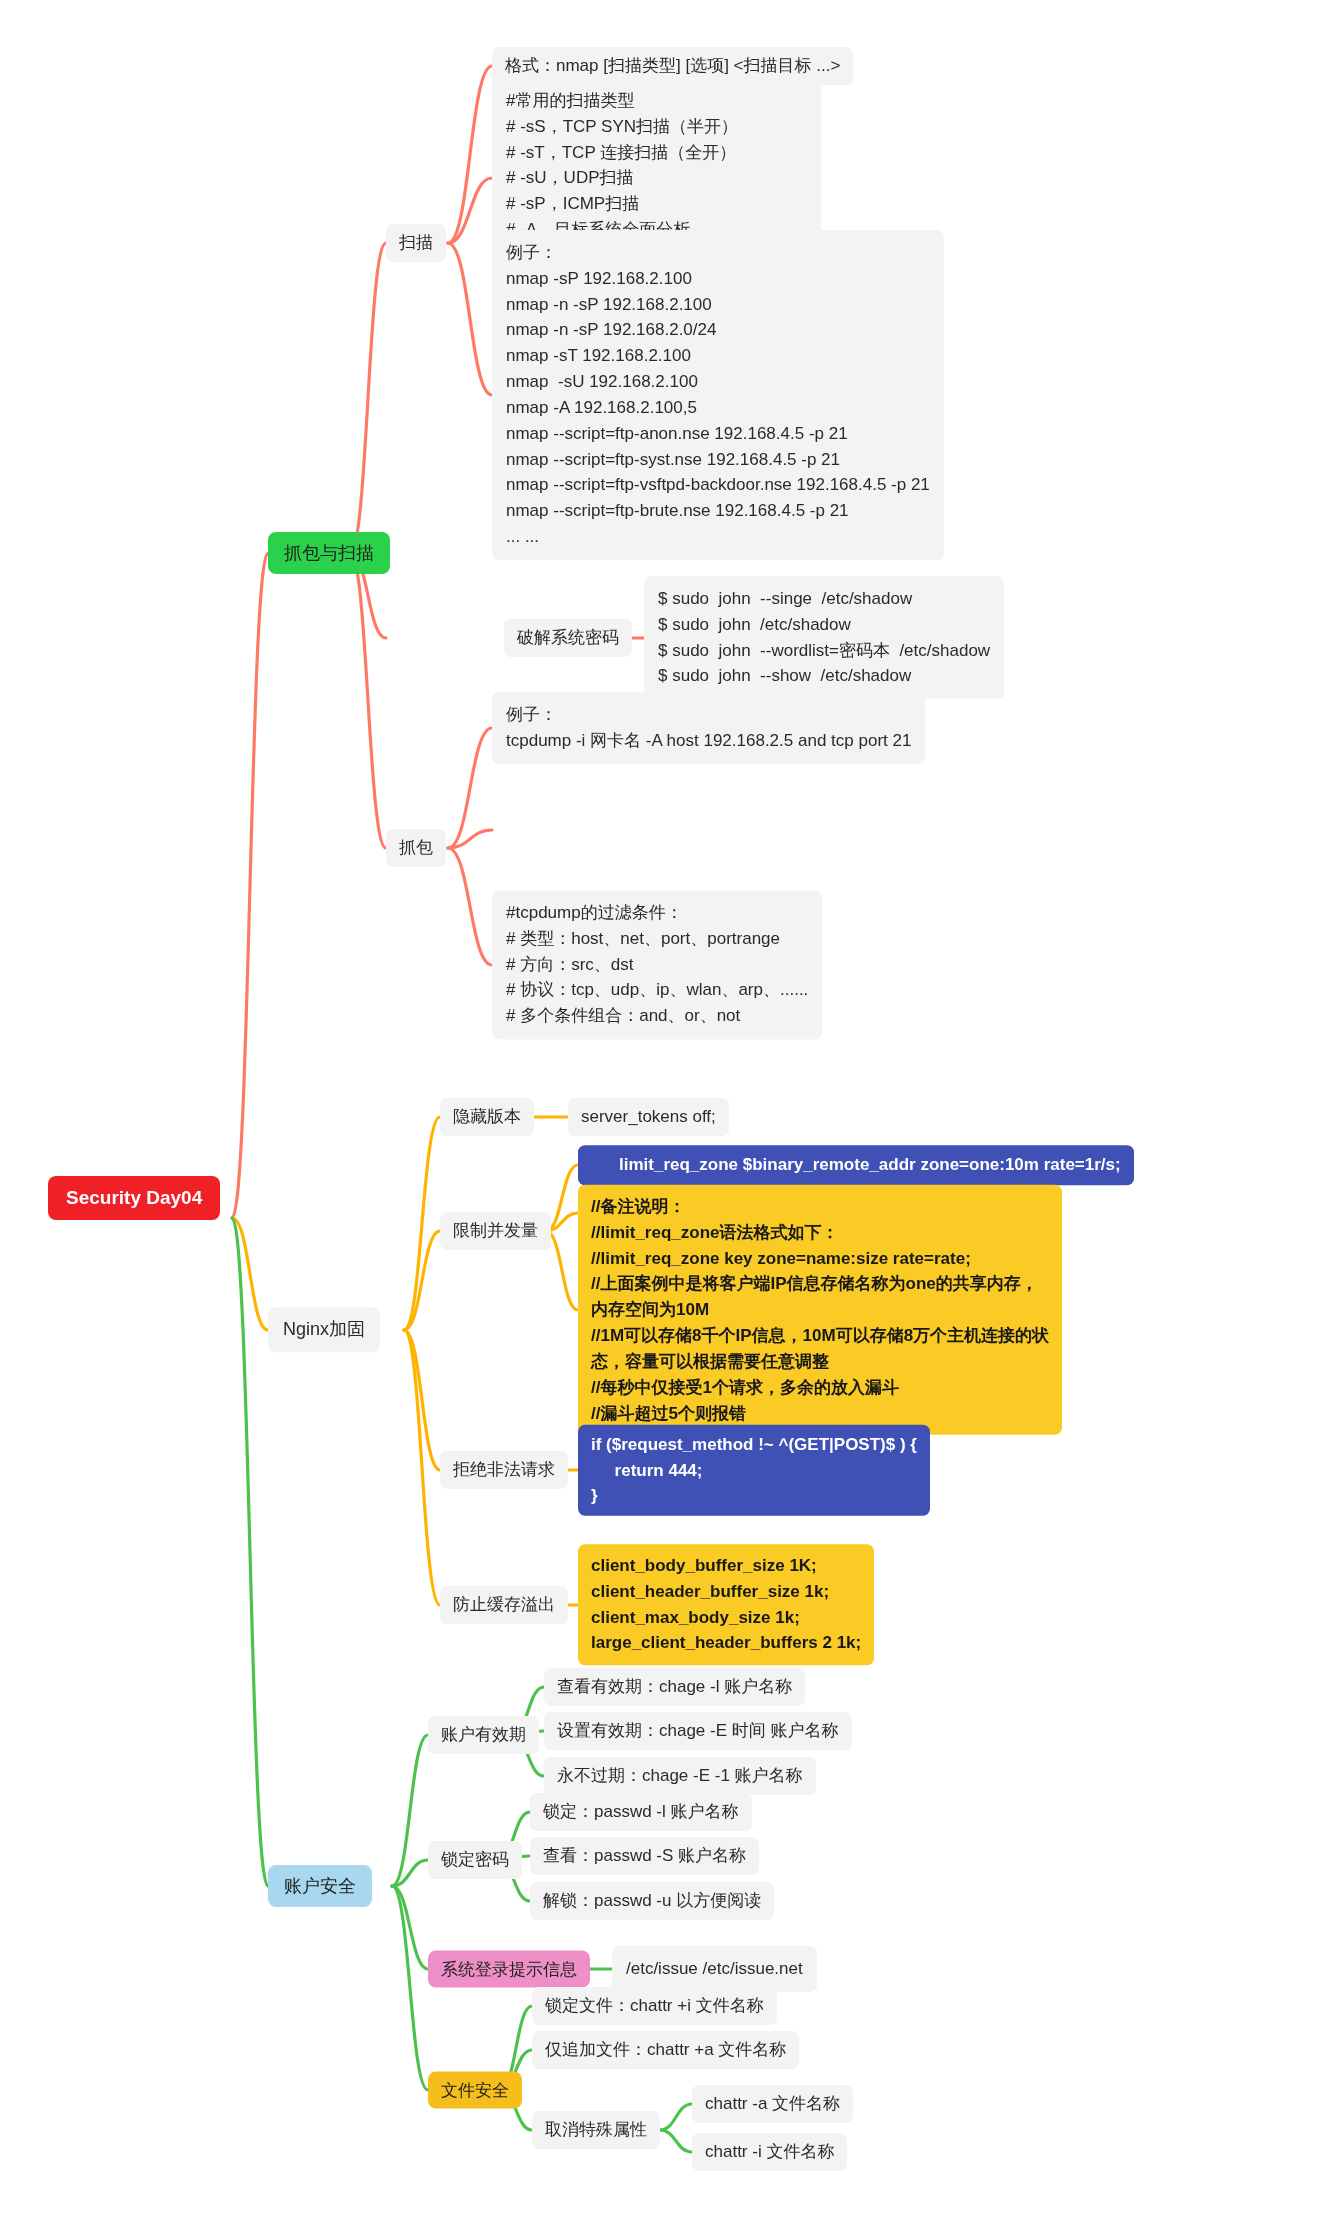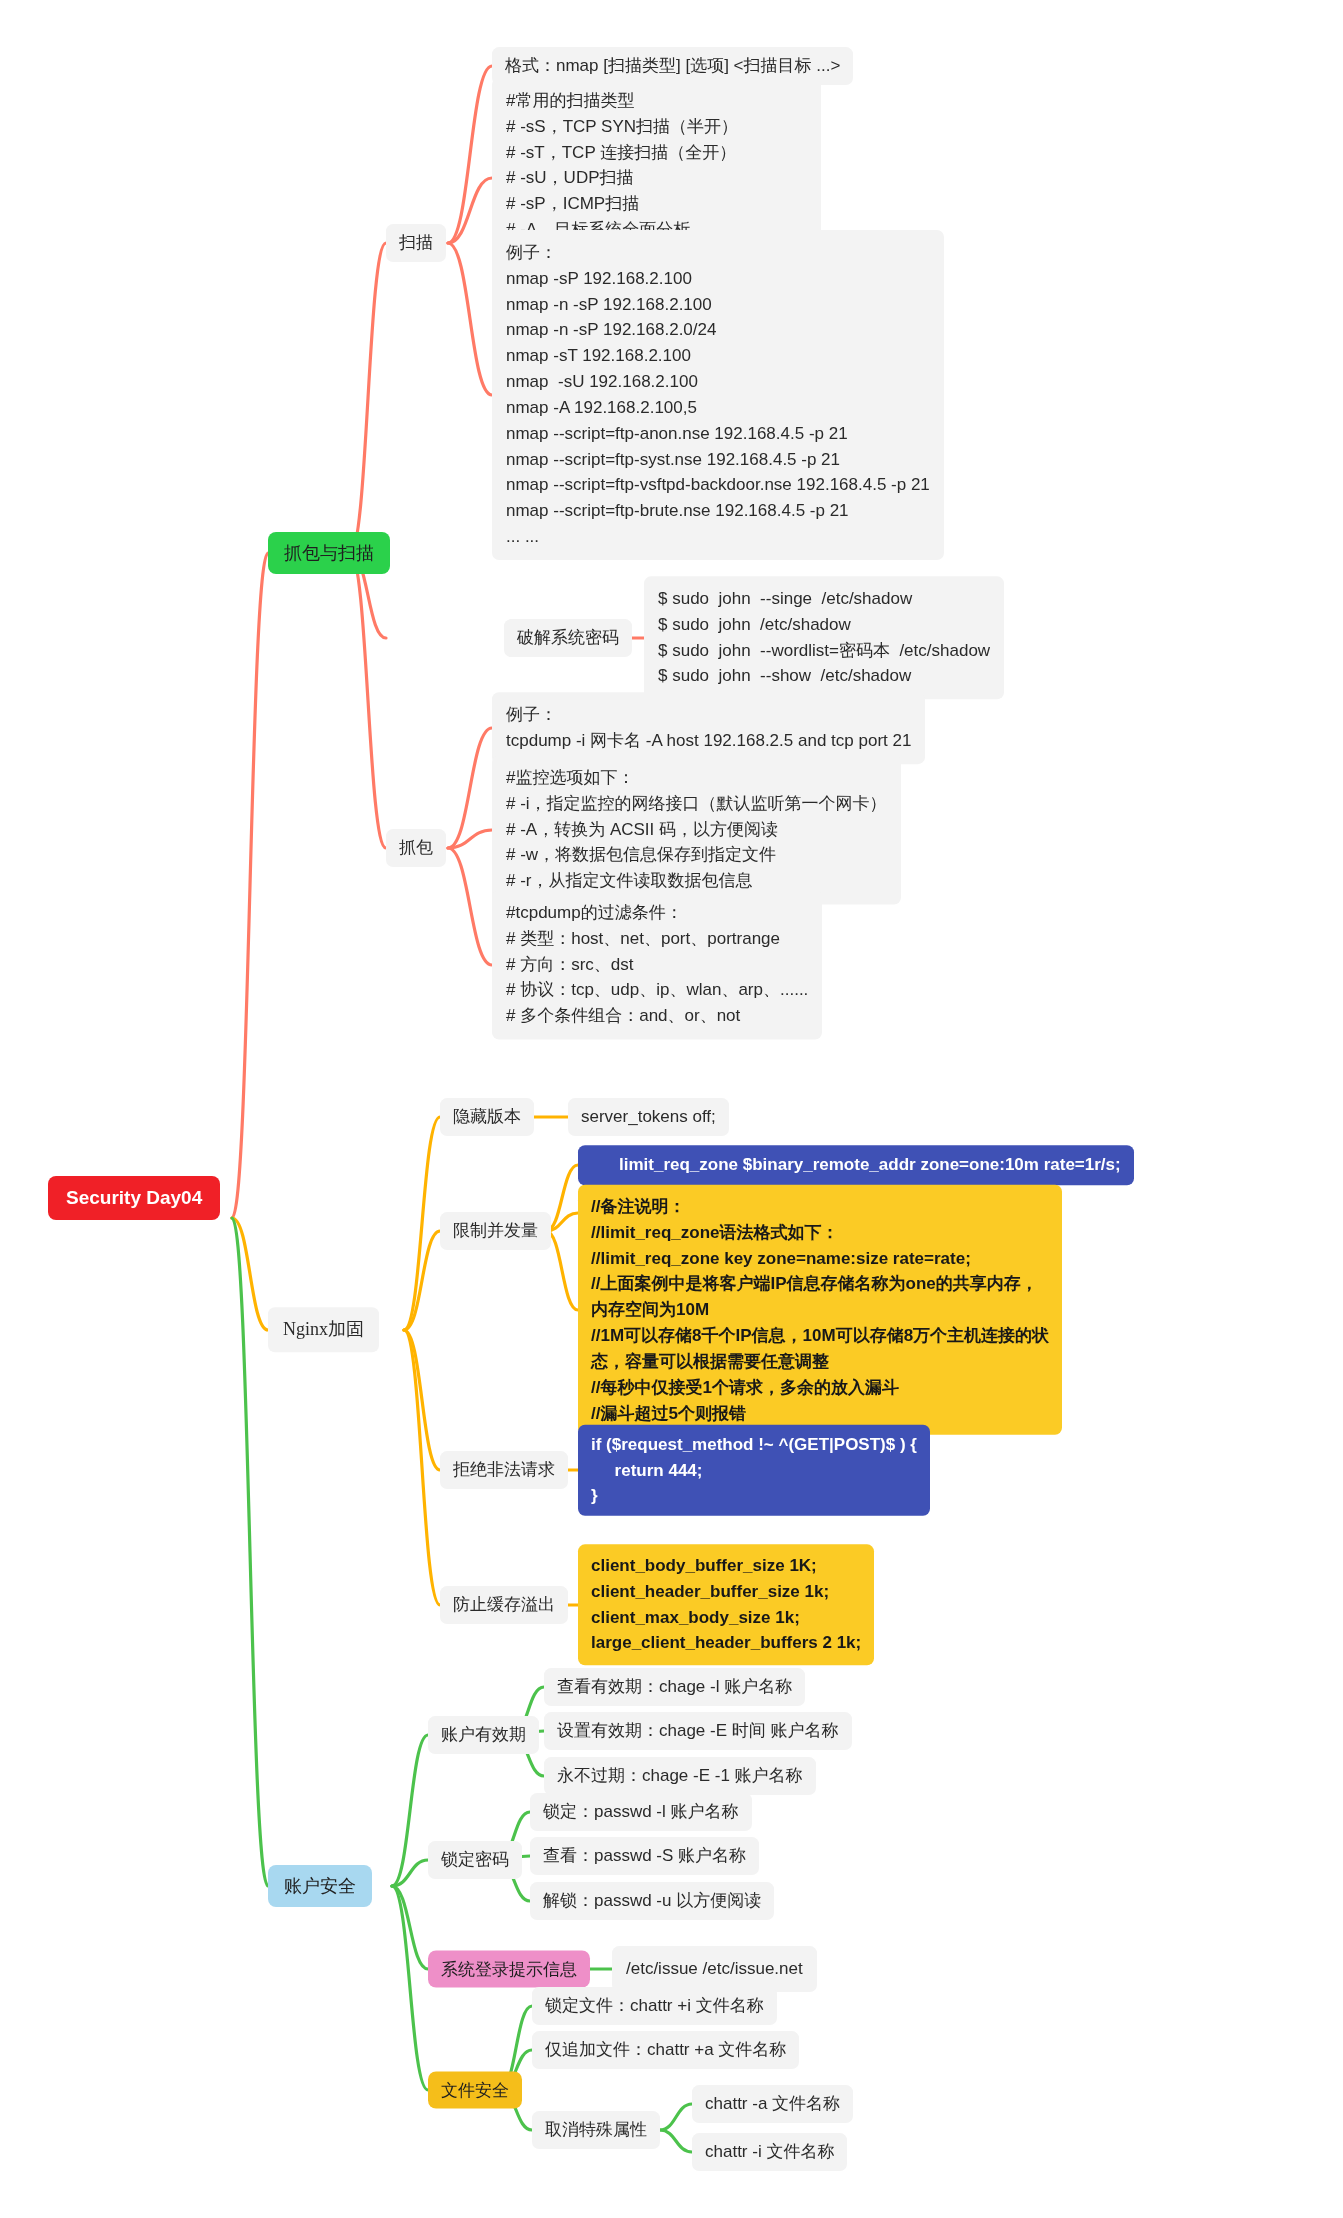--- a/index.html
+++ b/index.html
@@ -181,33 +181,28 @@
 $ sudo  john  --wordlist=密码本  /etc/shadow
 $ sudo  john  --show  /etc/shadow</div>
     </div>
   </div>
 
   <div class="node leaf" style="left:386px; top:848px; transform:translateY(-50%);">抓包</div>
 
   <div class="node leaf multi mono-ish" style="left:492px; top:728px; transform:translateY(-50%);">例子：
 tcpdump -i 网卡名 -A host 192.168.2.5 and tcp port 21</div>
 
-  <div class="node leaf multi mono-ish" style="left:492px; top:830px; transform:translateY(-50%);">#监控选项如下：
-# -i，指定监控的网络接口（默认监听第一个网卡）
-# -A，转换为 ACSII 码，以方便阅读
-# -w，将数据包信息保存到指定文件
-# -r，从指定文件读取数据包信息</div>
 
   <div class="node leaf multi mono-ish" style="left:492px; top:965px; transform:translateY(-50%);">#tcpdump的过滤条件：
 # 类型：host、net、port、portrange
 # 方向：src、dst
 # 协议：tcp、udp、ip、wlan、arp、......
 # 多个条件组合：and、or、not</div>
 
-  <div class="node leaf" style="left:268px; top:1330px; transform:translateY(-50%); background:#F3F3F3; font-size:18px; padding:9px 15px;font-family:Liberation Serif, serif;">Nginx加固</div>
+  <div class="node leaf" style="left:268px; top:1330px; transform:translateY(-50%); background:#F3F3F3; font-size:18px; padding:9px 15px;">Nginx加固</div>
 
   <div class="node leaf" style="left:440px; top:1117px; transform:translateY(-50%);">隐藏版本</div>
   <div class="node leaf" style="left:568px; top:1117px; transform:translateY(-50%);">server_tokens off;</div>
 
   <div class="node leaf" style="left:440px; top:1231px; transform:translateY(-50%);">限制并发量</div>
 
   <div class="node code-blue" style="left:578px; top:1165px; transform:translateY(-50%);padding-left:41px;">limit_req_zone $binary_remote_addr zone=one:10m rate=1r/s;</div>
 
   <div class="node code-blue" style="left:578px; top:1213px; transform:translateY(-50%);">limit_req zone=one burst=5;</div>
 

